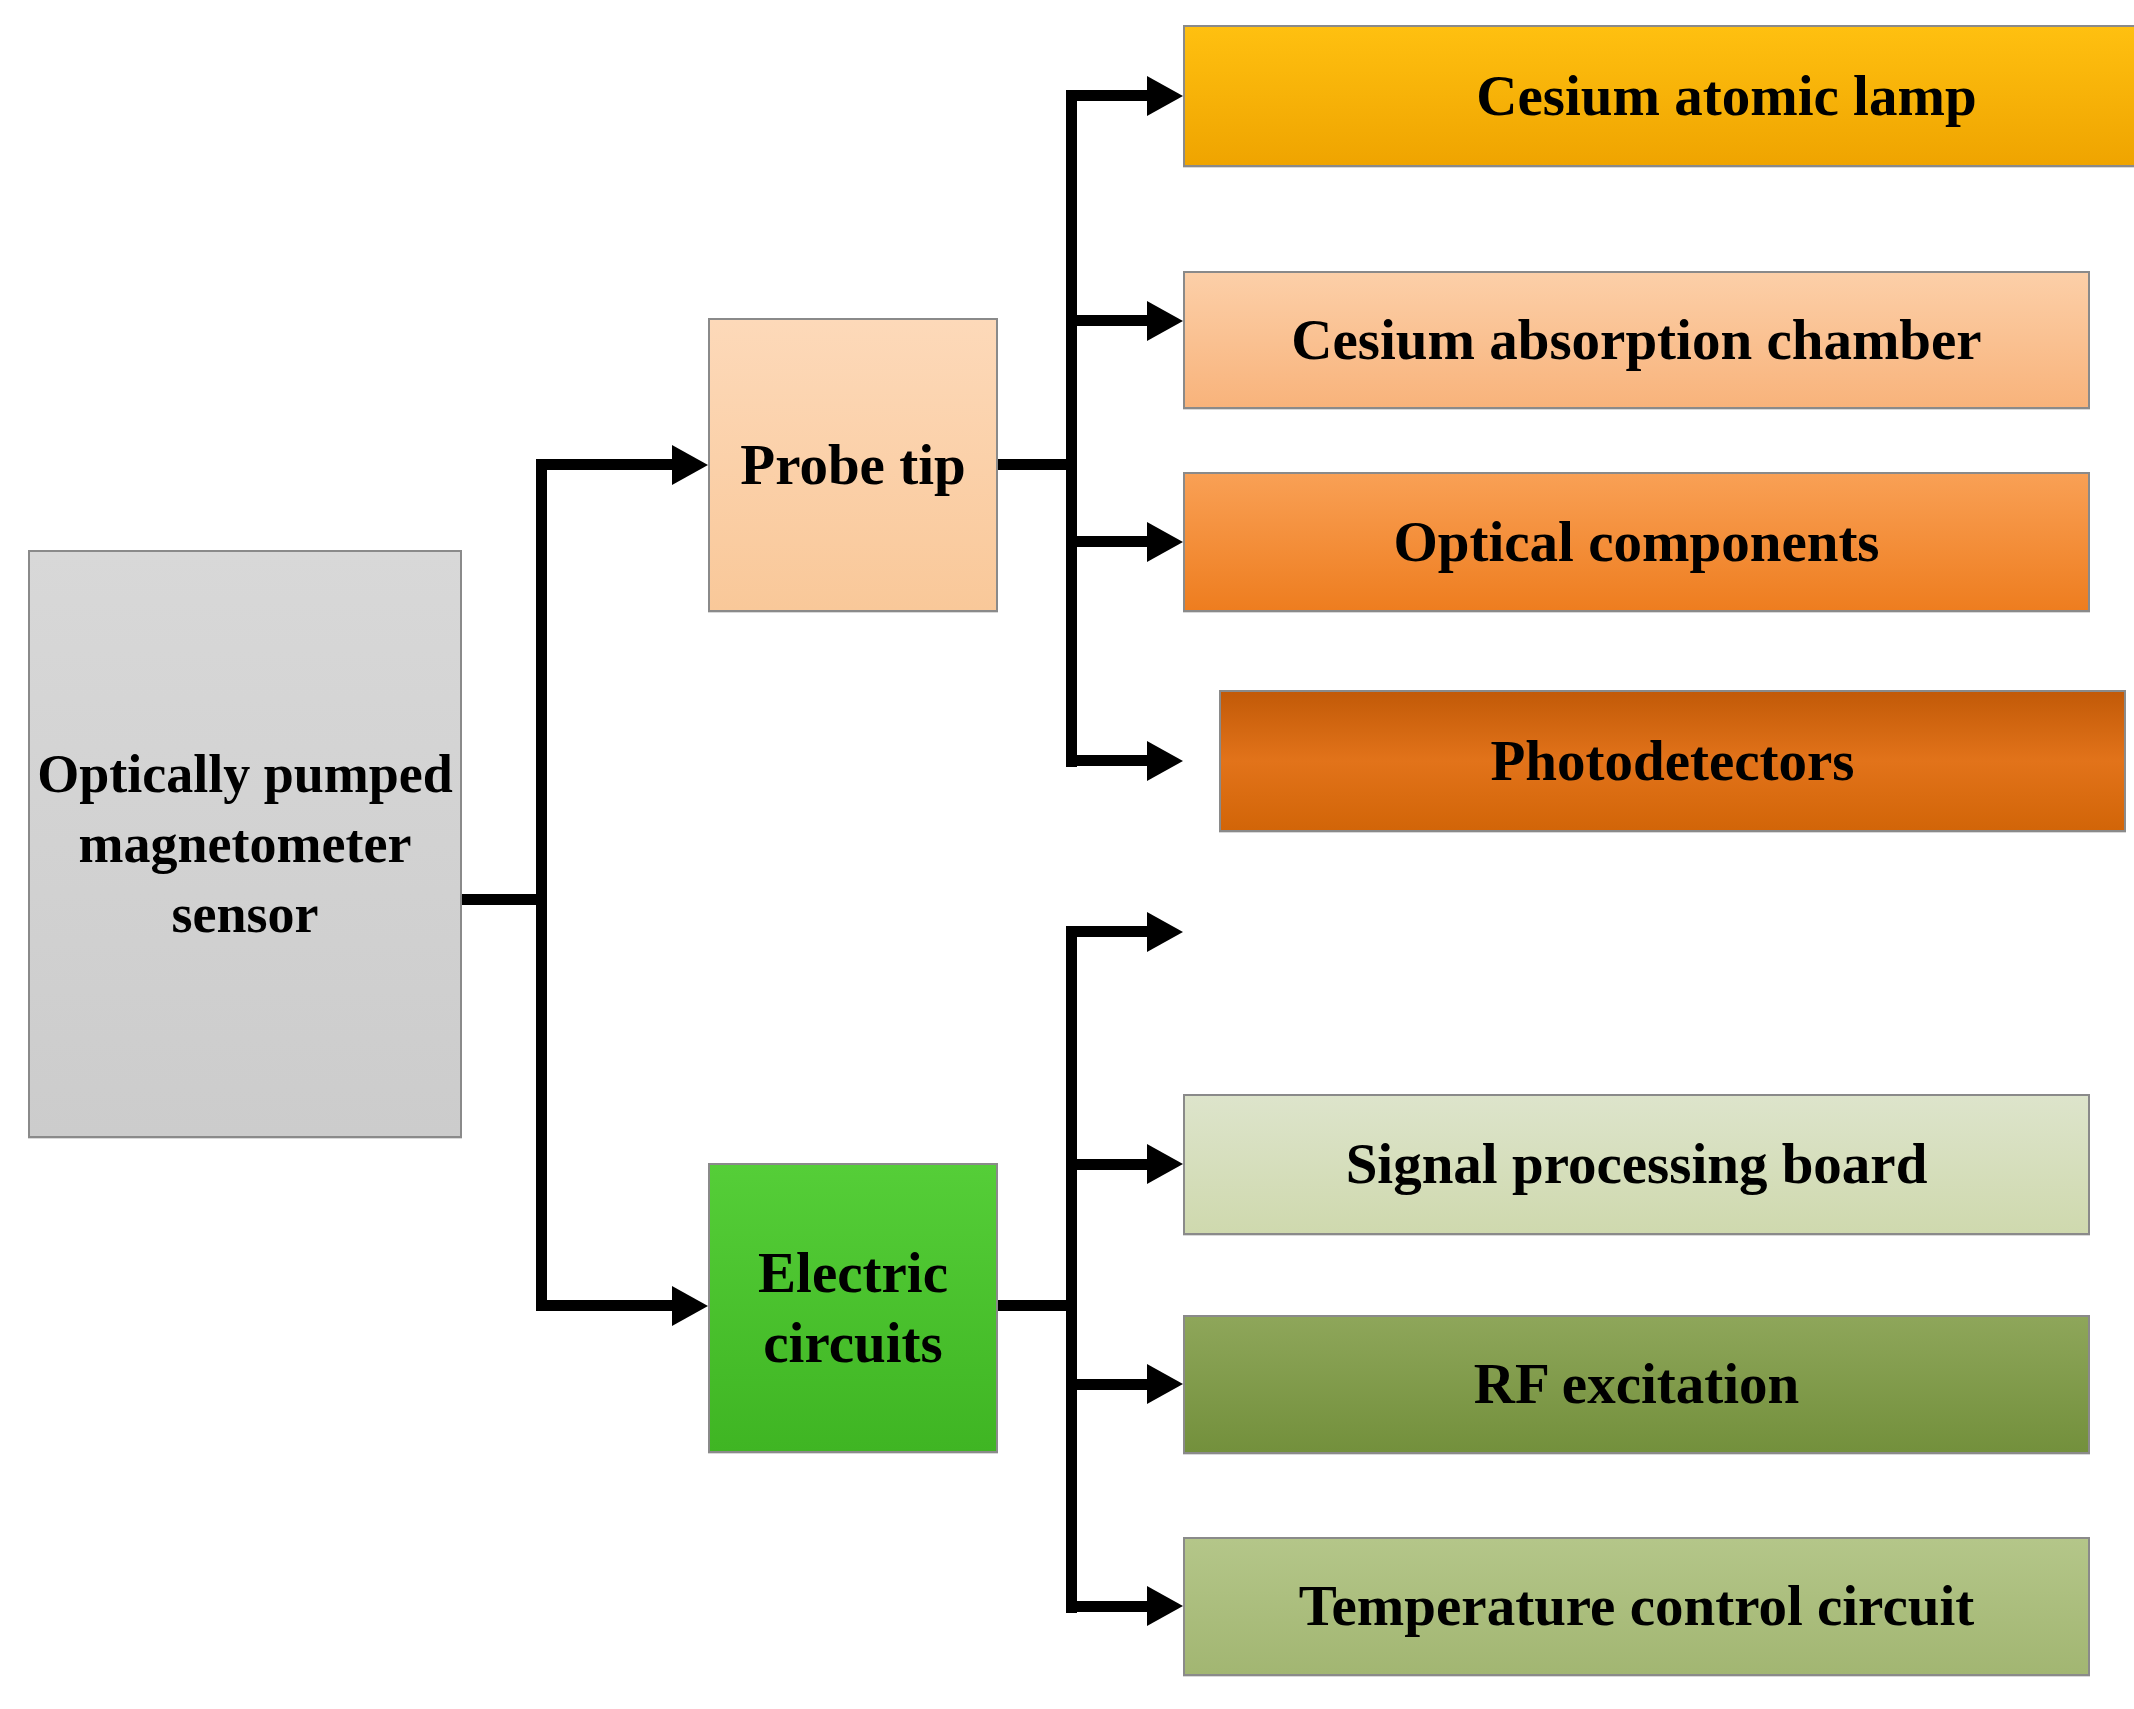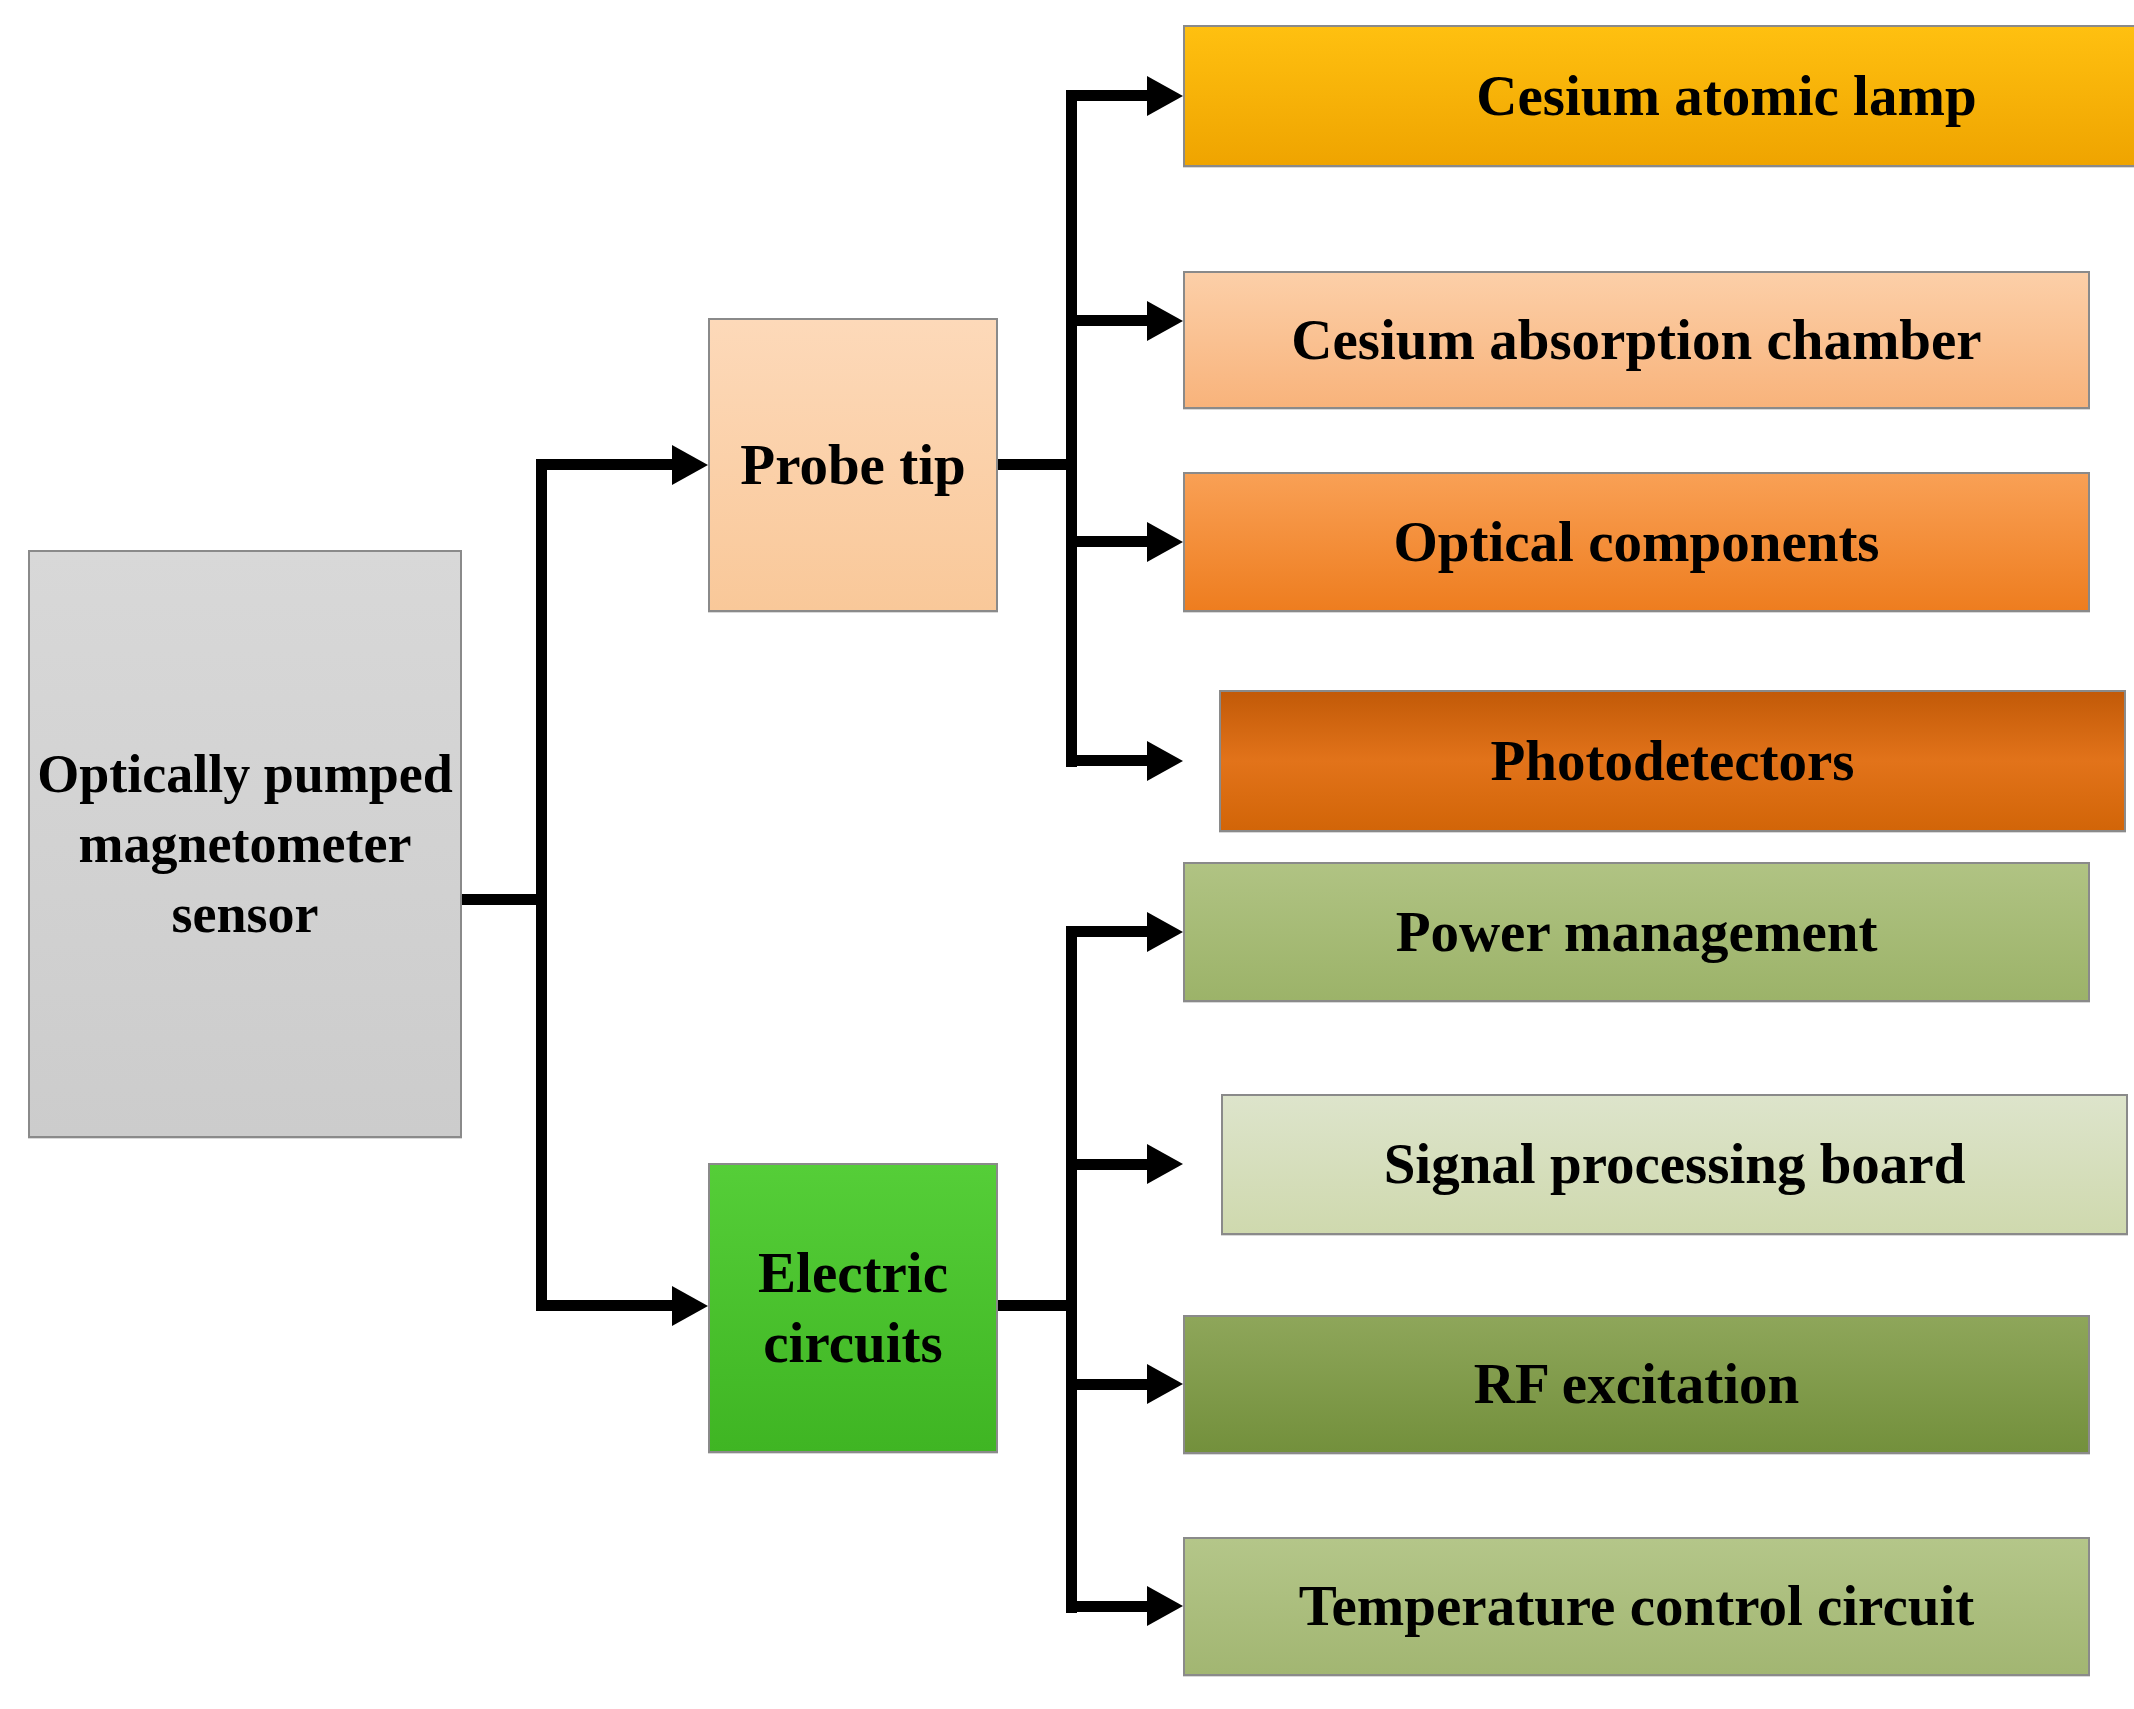--- a/index.html
+++ b/index.html
@@ -109,25 +109,22 @@
   </div>
 
   <div class="node leaf-node" style="left: 1183px; top: 472px; width: 907px; height: 140px; background: linear-gradient(rgb(249, 160, 85), rgb(238, 125, 31));">
     <span class="lbl">Optical components</span>
   </div>
 
   <div class="node leaf-node" style="left: 1183px; top: 690px; width: 907px; height: 142px; background: linear-gradient(rgb(194, 90, 8), rgb(226, 115, 26), rgb(210, 101, 8)); margin-left: 36px;">
     <span class="lbl">Photodetectors</span>
   </div>
 
-  <div class="node leaf-node" style="left: 1183px; top: 862px; width: 907px; height: 140px; background: linear-gradient(rgb(176, 195, 131), rgb(156, 179, 105));">
-    <span class="lbl">Power management</span>
-  </div>
 
-  <div class="node leaf-node" style="left: 1183px; top: 1094px; width: 907px; height: 141px; background: linear-gradient(rgb(221, 228, 203), rgb(207, 217, 174)); margin-left: 38px;">
+  <div class="node leaf-node" style="left: 1183px; top: 1094px; width: 907px; height: 141px; background: linear-gradient(rgb(221, 228, 203), rgb(207, 217, 174));">
     <span class="lbl">Signal processing board</span>
   </div>
 
   <div class="node leaf-node" style="left: 1183px; top: 1315px; width: 907px; height: 139px; background: linear-gradient(rgb(142, 166, 90), rgb(115, 144, 60));">
     <span class="lbl">RF excitation</span>
   </div>
 
   <div class="node leaf-node" style="left: 1183px; top: 1537px; width: 907px; height: 139px; background: linear-gradient(rgb(180, 198, 137), rgb(162, 182, 114));">
     <span class="lbl">Temperature control circuit</span>
   </div>

